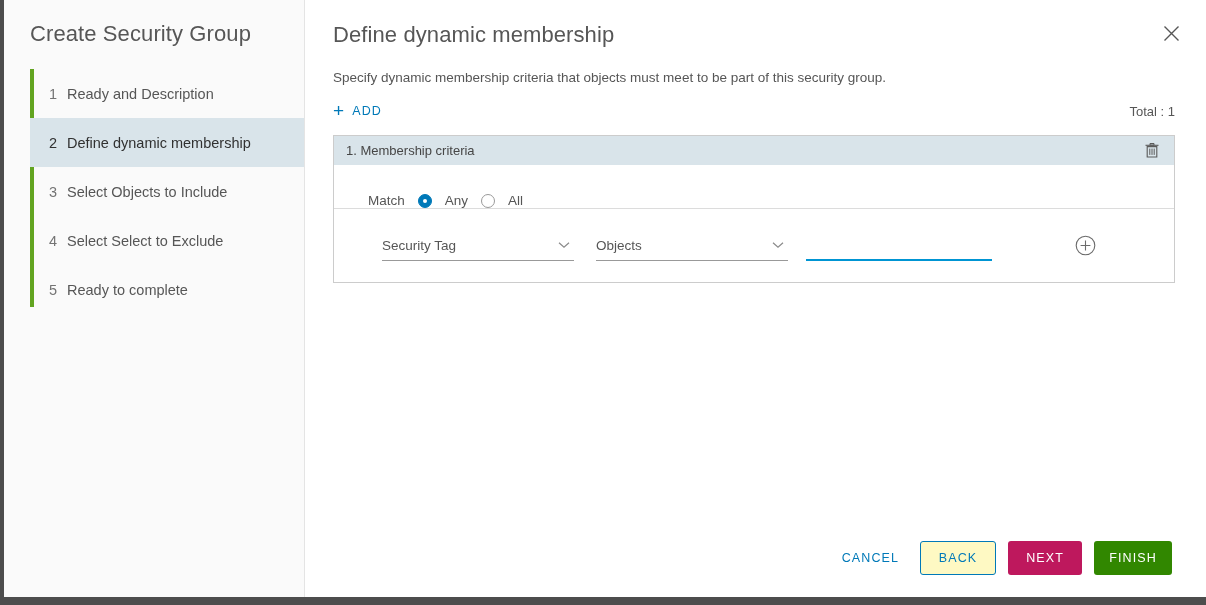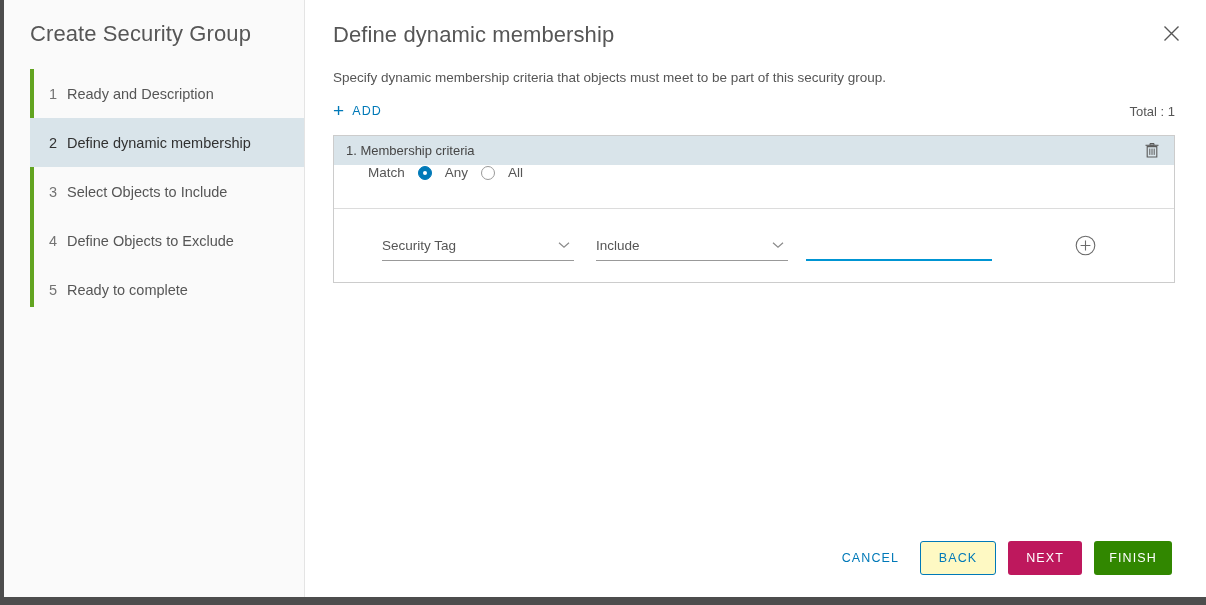--- a/index.html
+++ b/index.html
@@ -181,21 +181,21 @@
   }
   #delete-btn {
     width: 20px; height: 20px;
     cursor: pointer;
     display: flex; align-items: center; justify-content: center;
   }
 
   #match-row {
     height: 44px;
     display: flex;
-    align-items: flex-start;
+    align-items: flex-end;
     padding-left: 34px;
     border-bottom: 1px solid #dcdcdc;
     gap: 13px;
   }
   #match-label {
     font-size: 13.5px;
     color: #565656;
   }
   .radio-opt {
     display: flex;
@@ -346,21 +346,21 @@
           <span class="lbl">Define dynamic membership</span>
         </div>
 
         <div class="step">
           <span class="num">3</span>
           <span class="lbl">Select Objects to Include</span>
         </div>
 
         <div class="step">
           <span class="num">4</span>
-          <span class="lbl">Define Objects to Exclude</span>
+          <span class="lbl">Select Select to Exclude</span>
         </div>
 
         <div class="step">
           <span class="num">5</span>
           <span class="lbl">Ready to complete</span>
         </div>
       </div>
     </div>
 
     <div id="content">
@@ -416,21 +416,21 @@
             <span class="chev">
               <svg width="12" height="8" viewBox="0 0 12 8" aria-hidden="true">
                 <path d="M1 1.8 L6 6.2 L11 1.8" stroke="#8a8a8a" stroke-width="1.2" fill="none"></path>
               </svg>
             </span>
           </div>
 
           <div class="gap-a"></div>
 
           <div class="select-field">
-            <span>Include</span>
+            <span>Objects</span>
             <span class="chev">
               <svg width="12" height="8" viewBox="0 0 12 8" aria-hidden="true">
                 <path d="M1 1.8 L6 6.2 L11 1.8" stroke="#8a8a8a" stroke-width="1.2" fill="none"></path>
               </svg>
             </span>
           </div>
 
           <div class="gap-b"></div>
 
           <input id="value-input" type="text" value="" style="">

